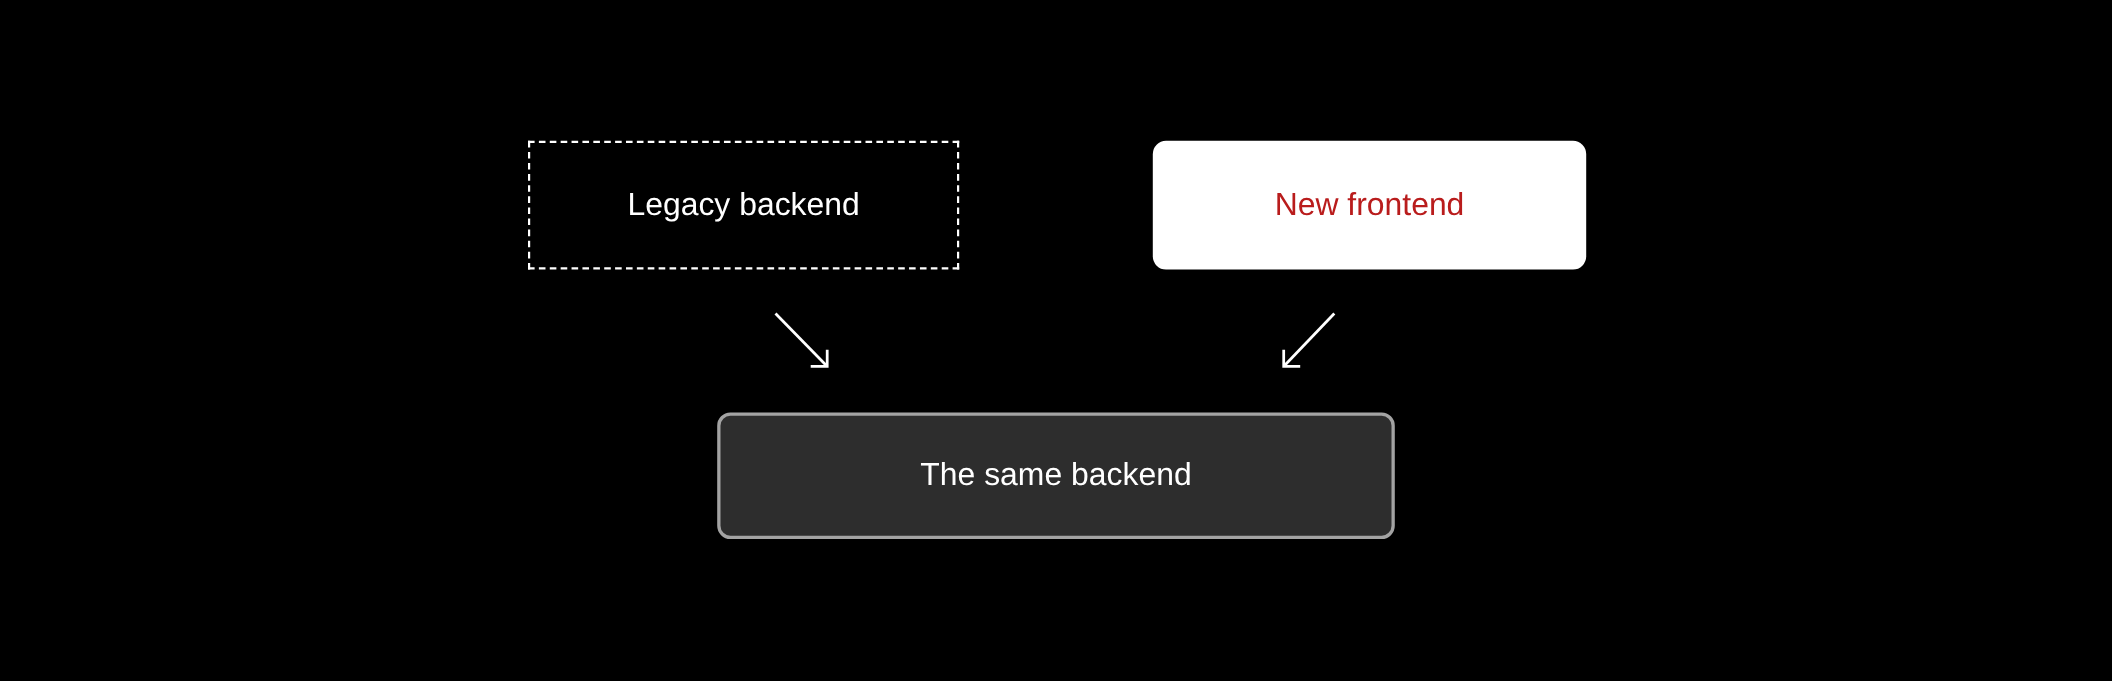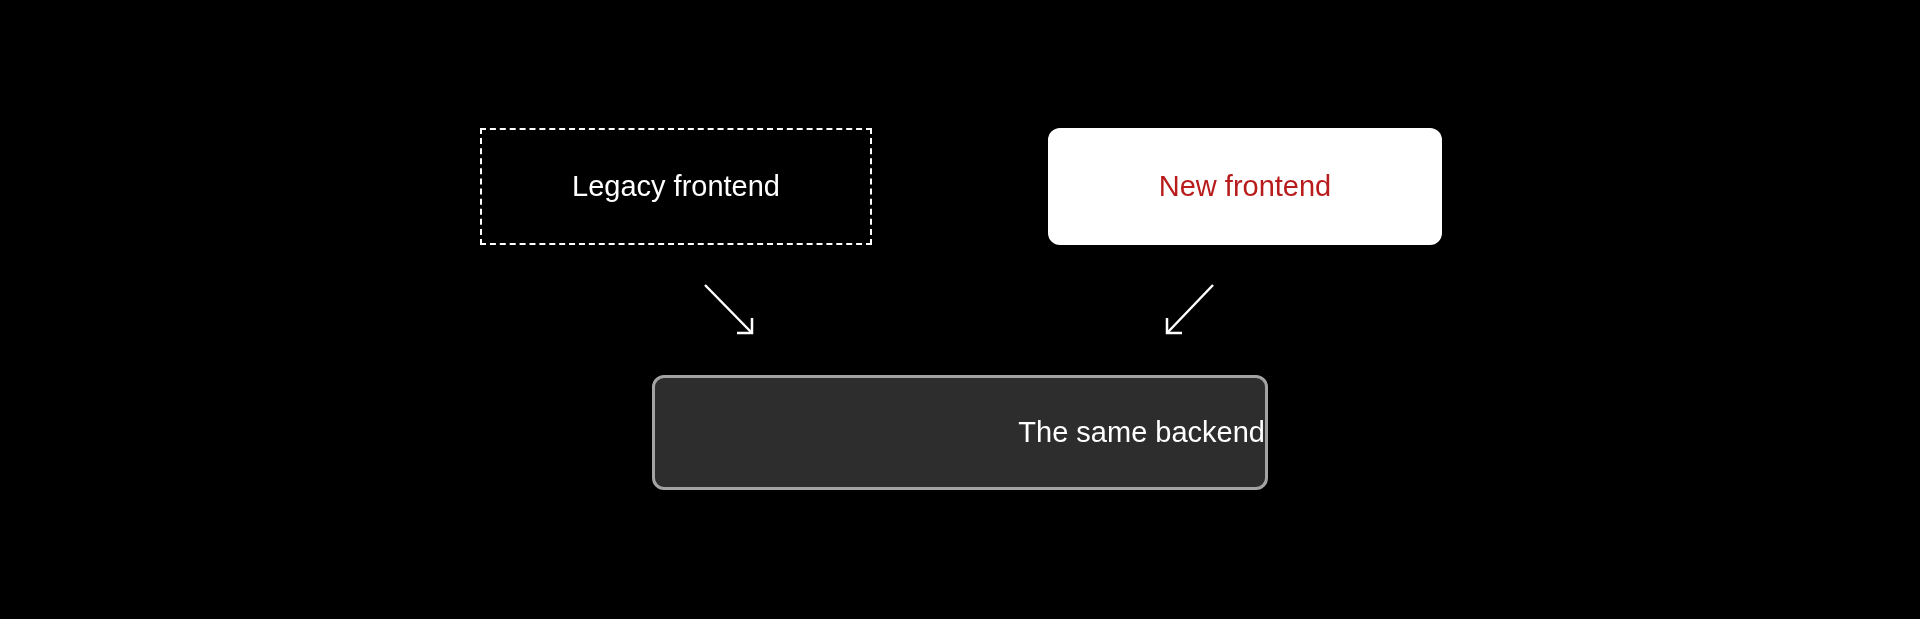--- a/index.html
+++ b/index.html
@@ -51,36 +51,35 @@
   }
   .node-backend {
     left: 652px;
     top: 375px;
     width: 616px;
     height: 115px;
     background: #2d2d2d;
     border: 3px solid #a3a3a3;
     border-radius: 12px;
     color: #ffffff;
-    justify-content: flex-end;
   }
   .arrows {
     position: absolute;
     left: 0;
     top: 0;
     pointer-events: none;
   }
 </style>
 </head>
 <body>
 
 <div class="canvas">
 
   <div class="node node-legacy">
-    <span class="node-label">Legacy frontend</span>
+    <span class="node-label">Legacy backend</span>
   </div>
 
   <div class="node node-new">
     <span class="node-label">New frontend</span>
   </div>
 
   <div class="node node-backend">
     <span class="node-label">The same backend</span>
   </div>
 

